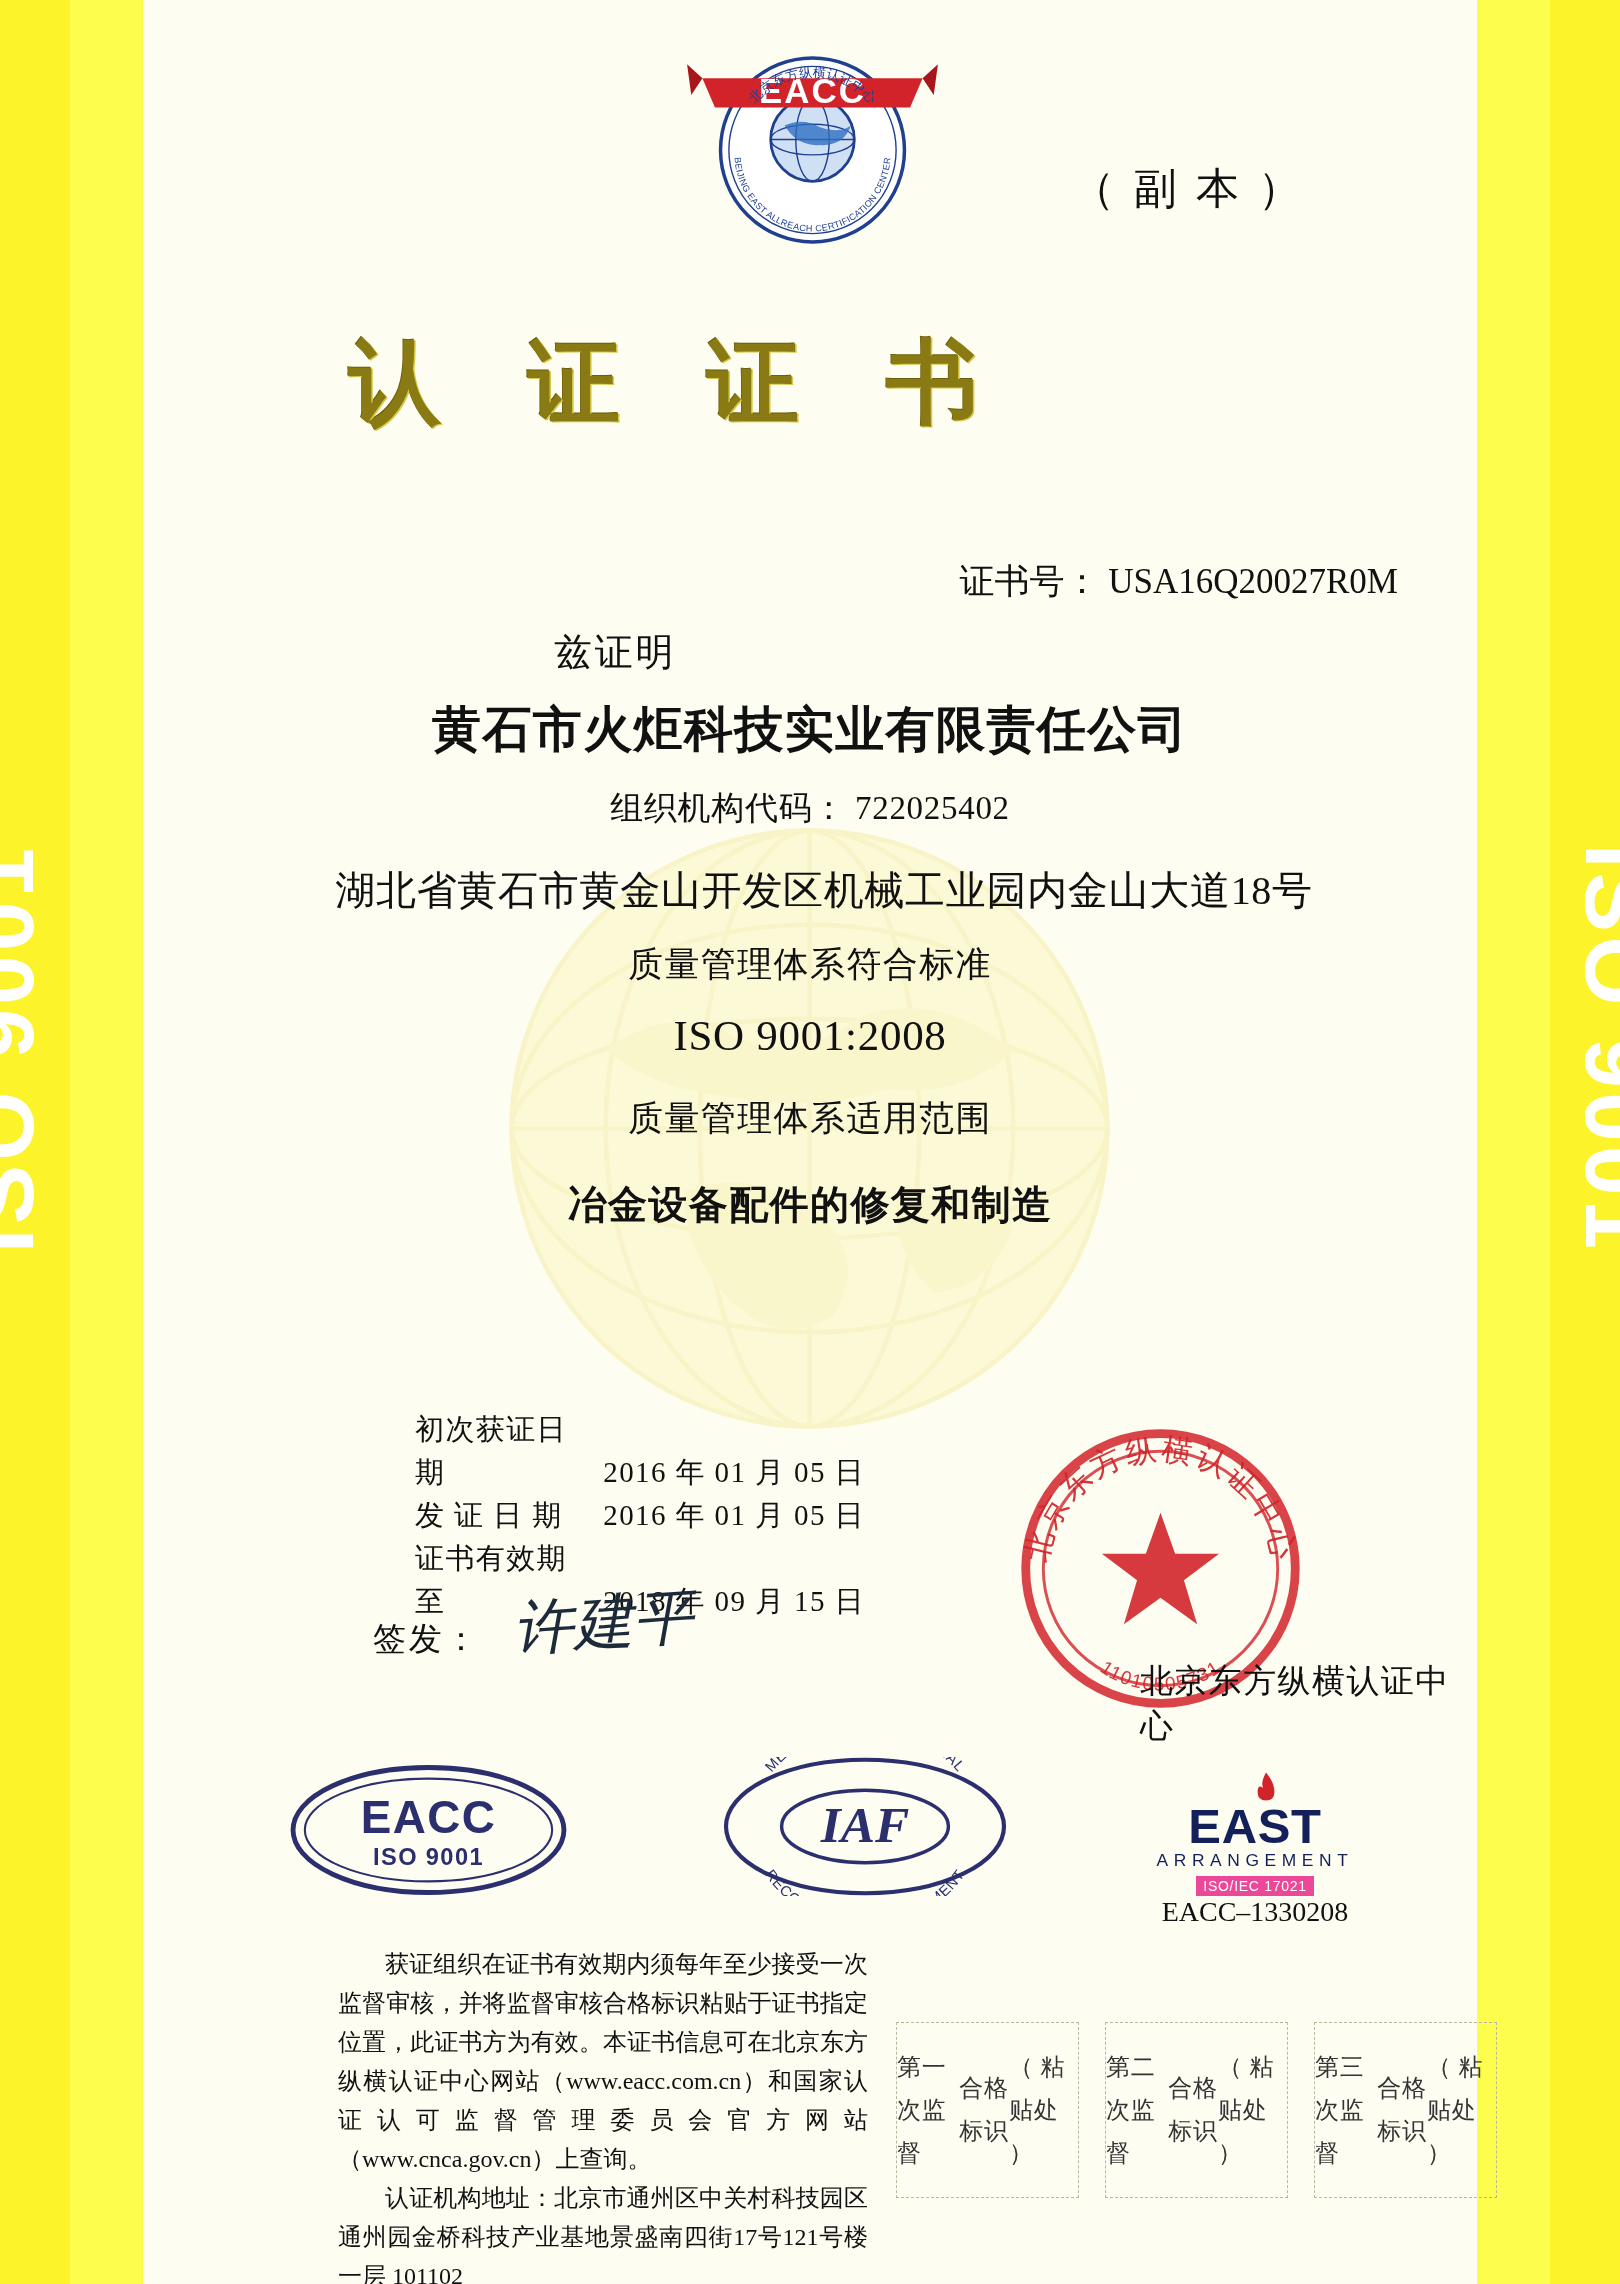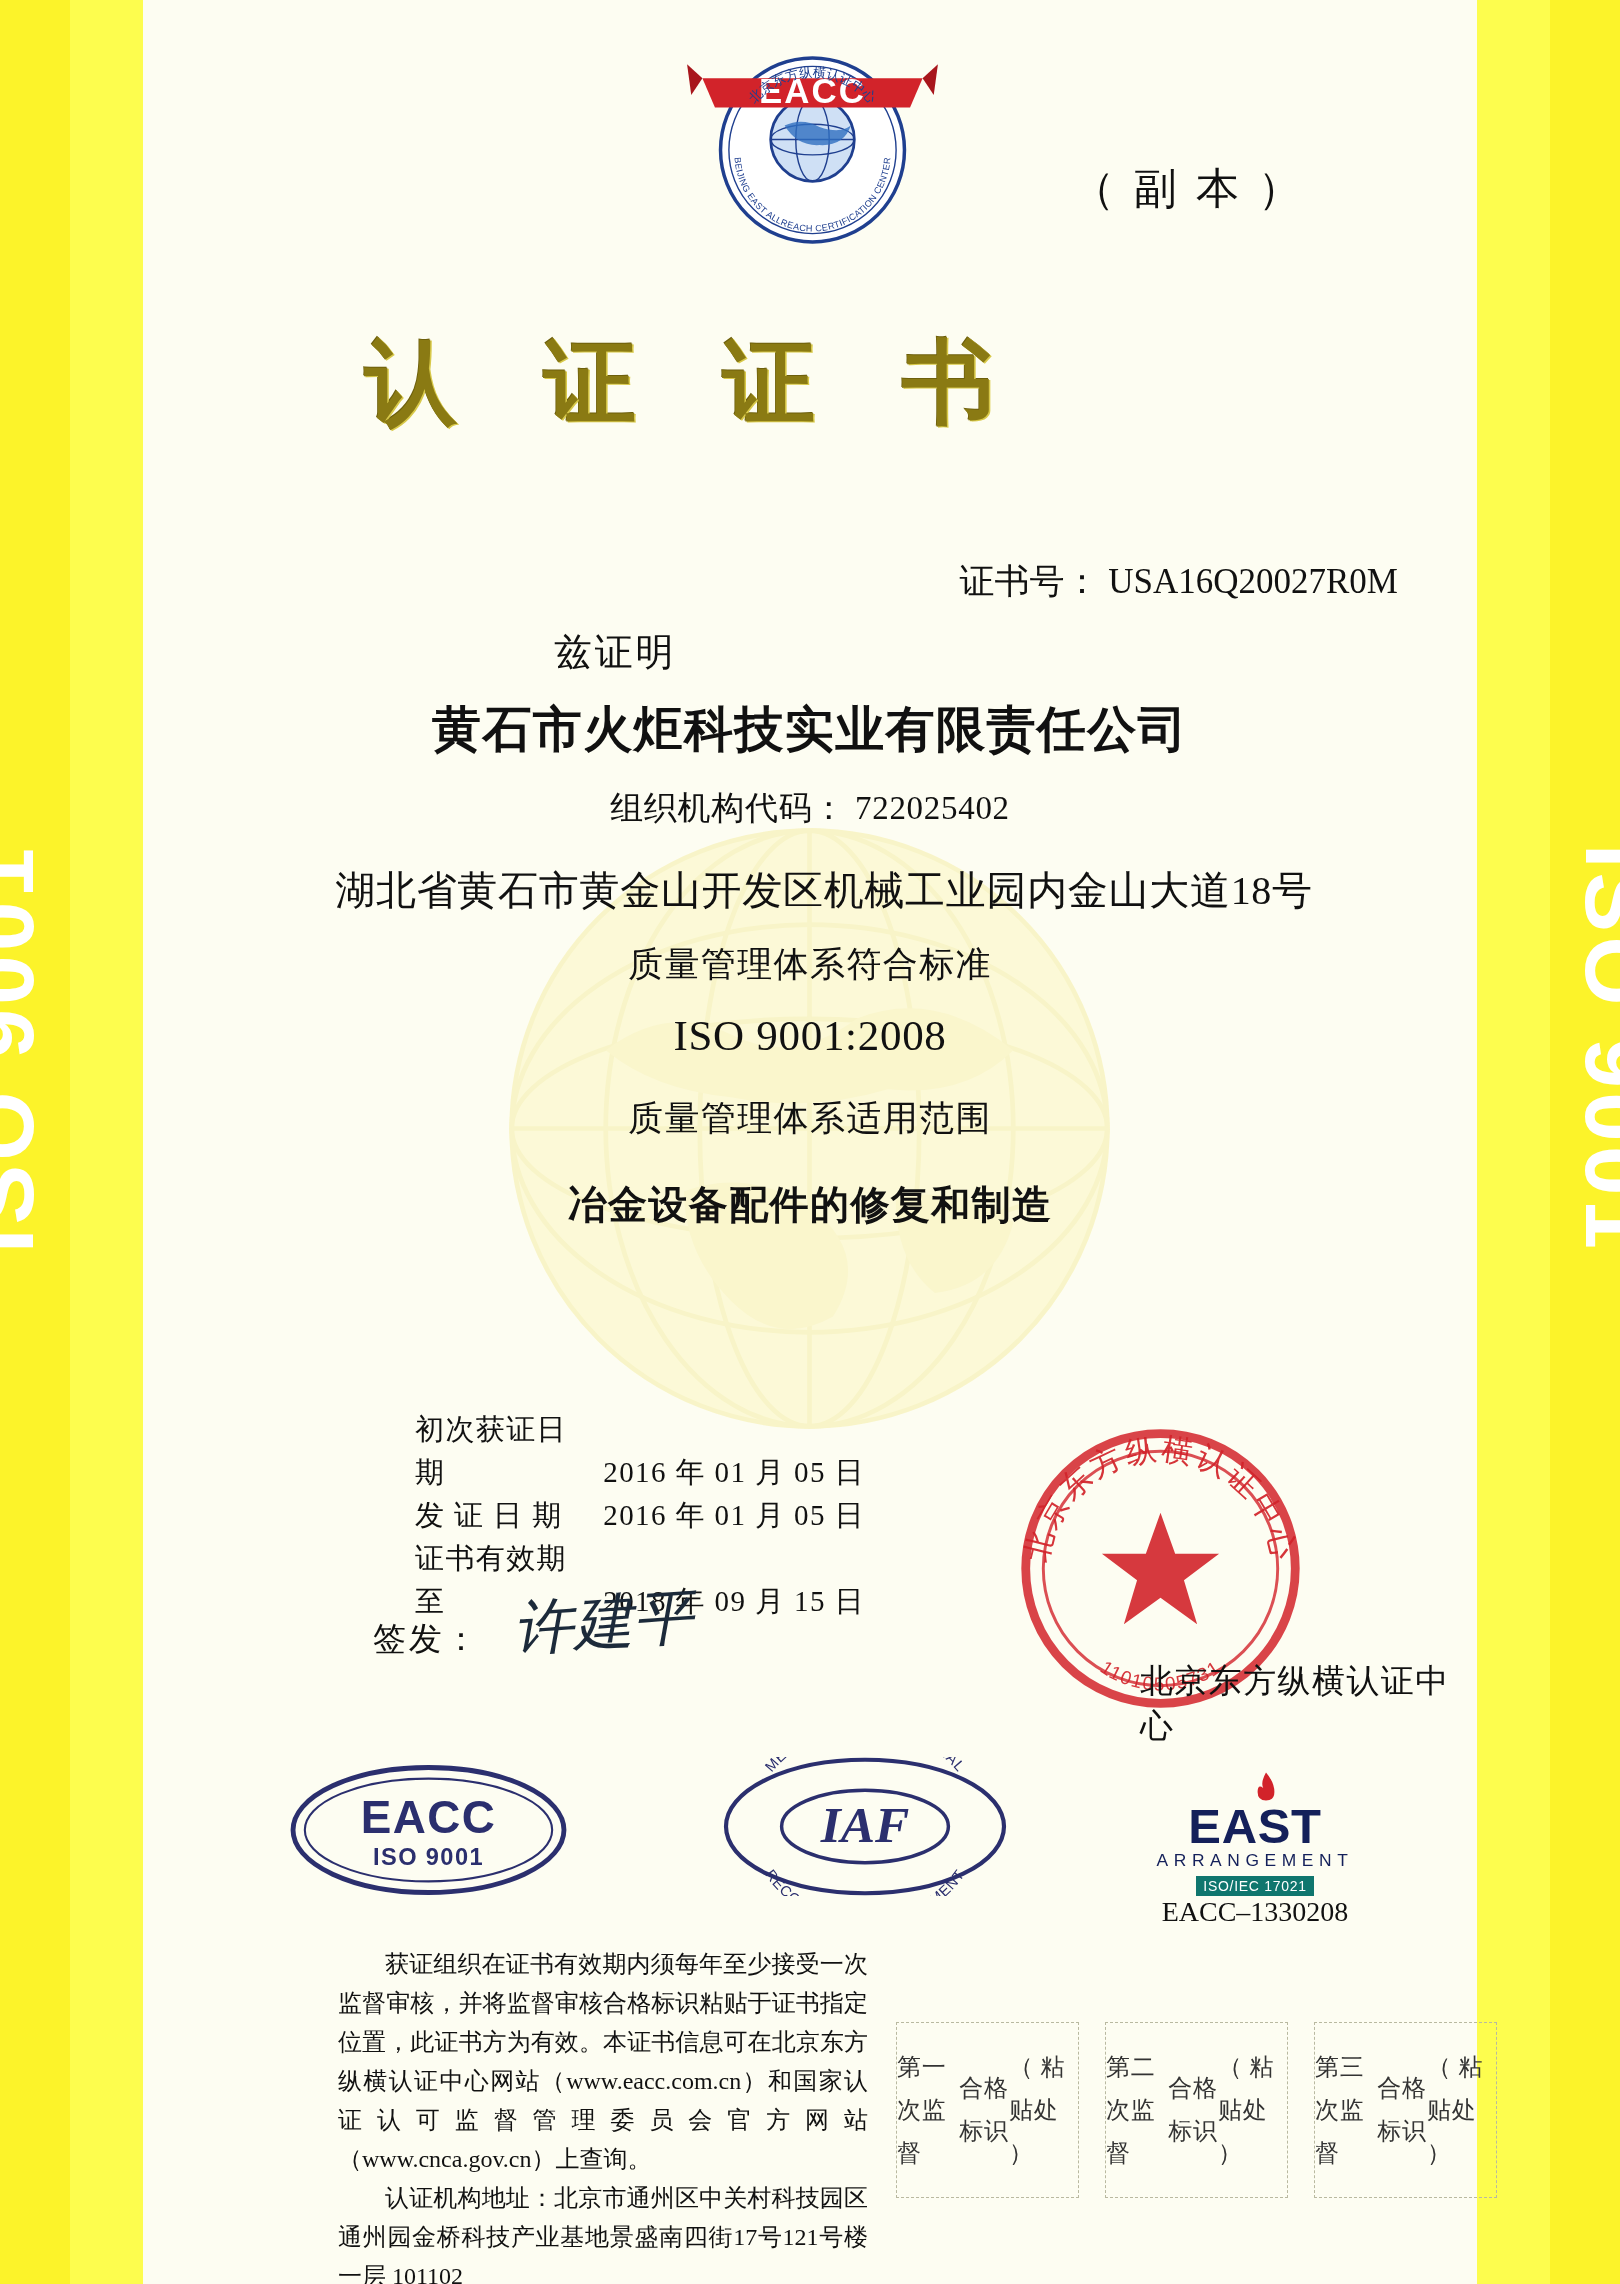--- a/index.html
+++ b/index.html
@@ -97,21 +97,21 @@
     top: 160px;
     width: 349px;
     text-align: center;
     font-size: 43px;
     letter-spacing: 4.2px;
     color: #111;
   }
 
   .main-title {
     position: absolute;
-    left: 16px;
+    left: 0;
     top: 321px;
     width: 1073px;
     text-align: center;
     font-size: 92px;
     font-weight: bold;
     letter-spacing: 32px;
     color: #8a7a13;
     text-shadow: 1.4px 1.4px 0 #d8c94a, -0.7px -0.7px 0 #6d5f0c;
   }
 
@@ -233,21 +233,21 @@
     font-family: "Liberation Sans", sans-serif;
     font-size: 17.4px;
     letter-spacing: 5.6px;
     color: #14205a;
     margin-top: -4.2px;
   }
   .anab-iso {
     display: inline-block;
     margin-top: 5.6px;
     padding: 2.1px 7px;
-    background: #0f766e;
+    background: #ec4899;
     color: #fff;
     font-family: "Liberation Sans", sans-serif;
     font-size: 14px;
     letter-spacing: 0.7px;
   }
   .eacc-code {
     position: absolute;
     left: 997px;
     top: 139px;
     width: 230px;

